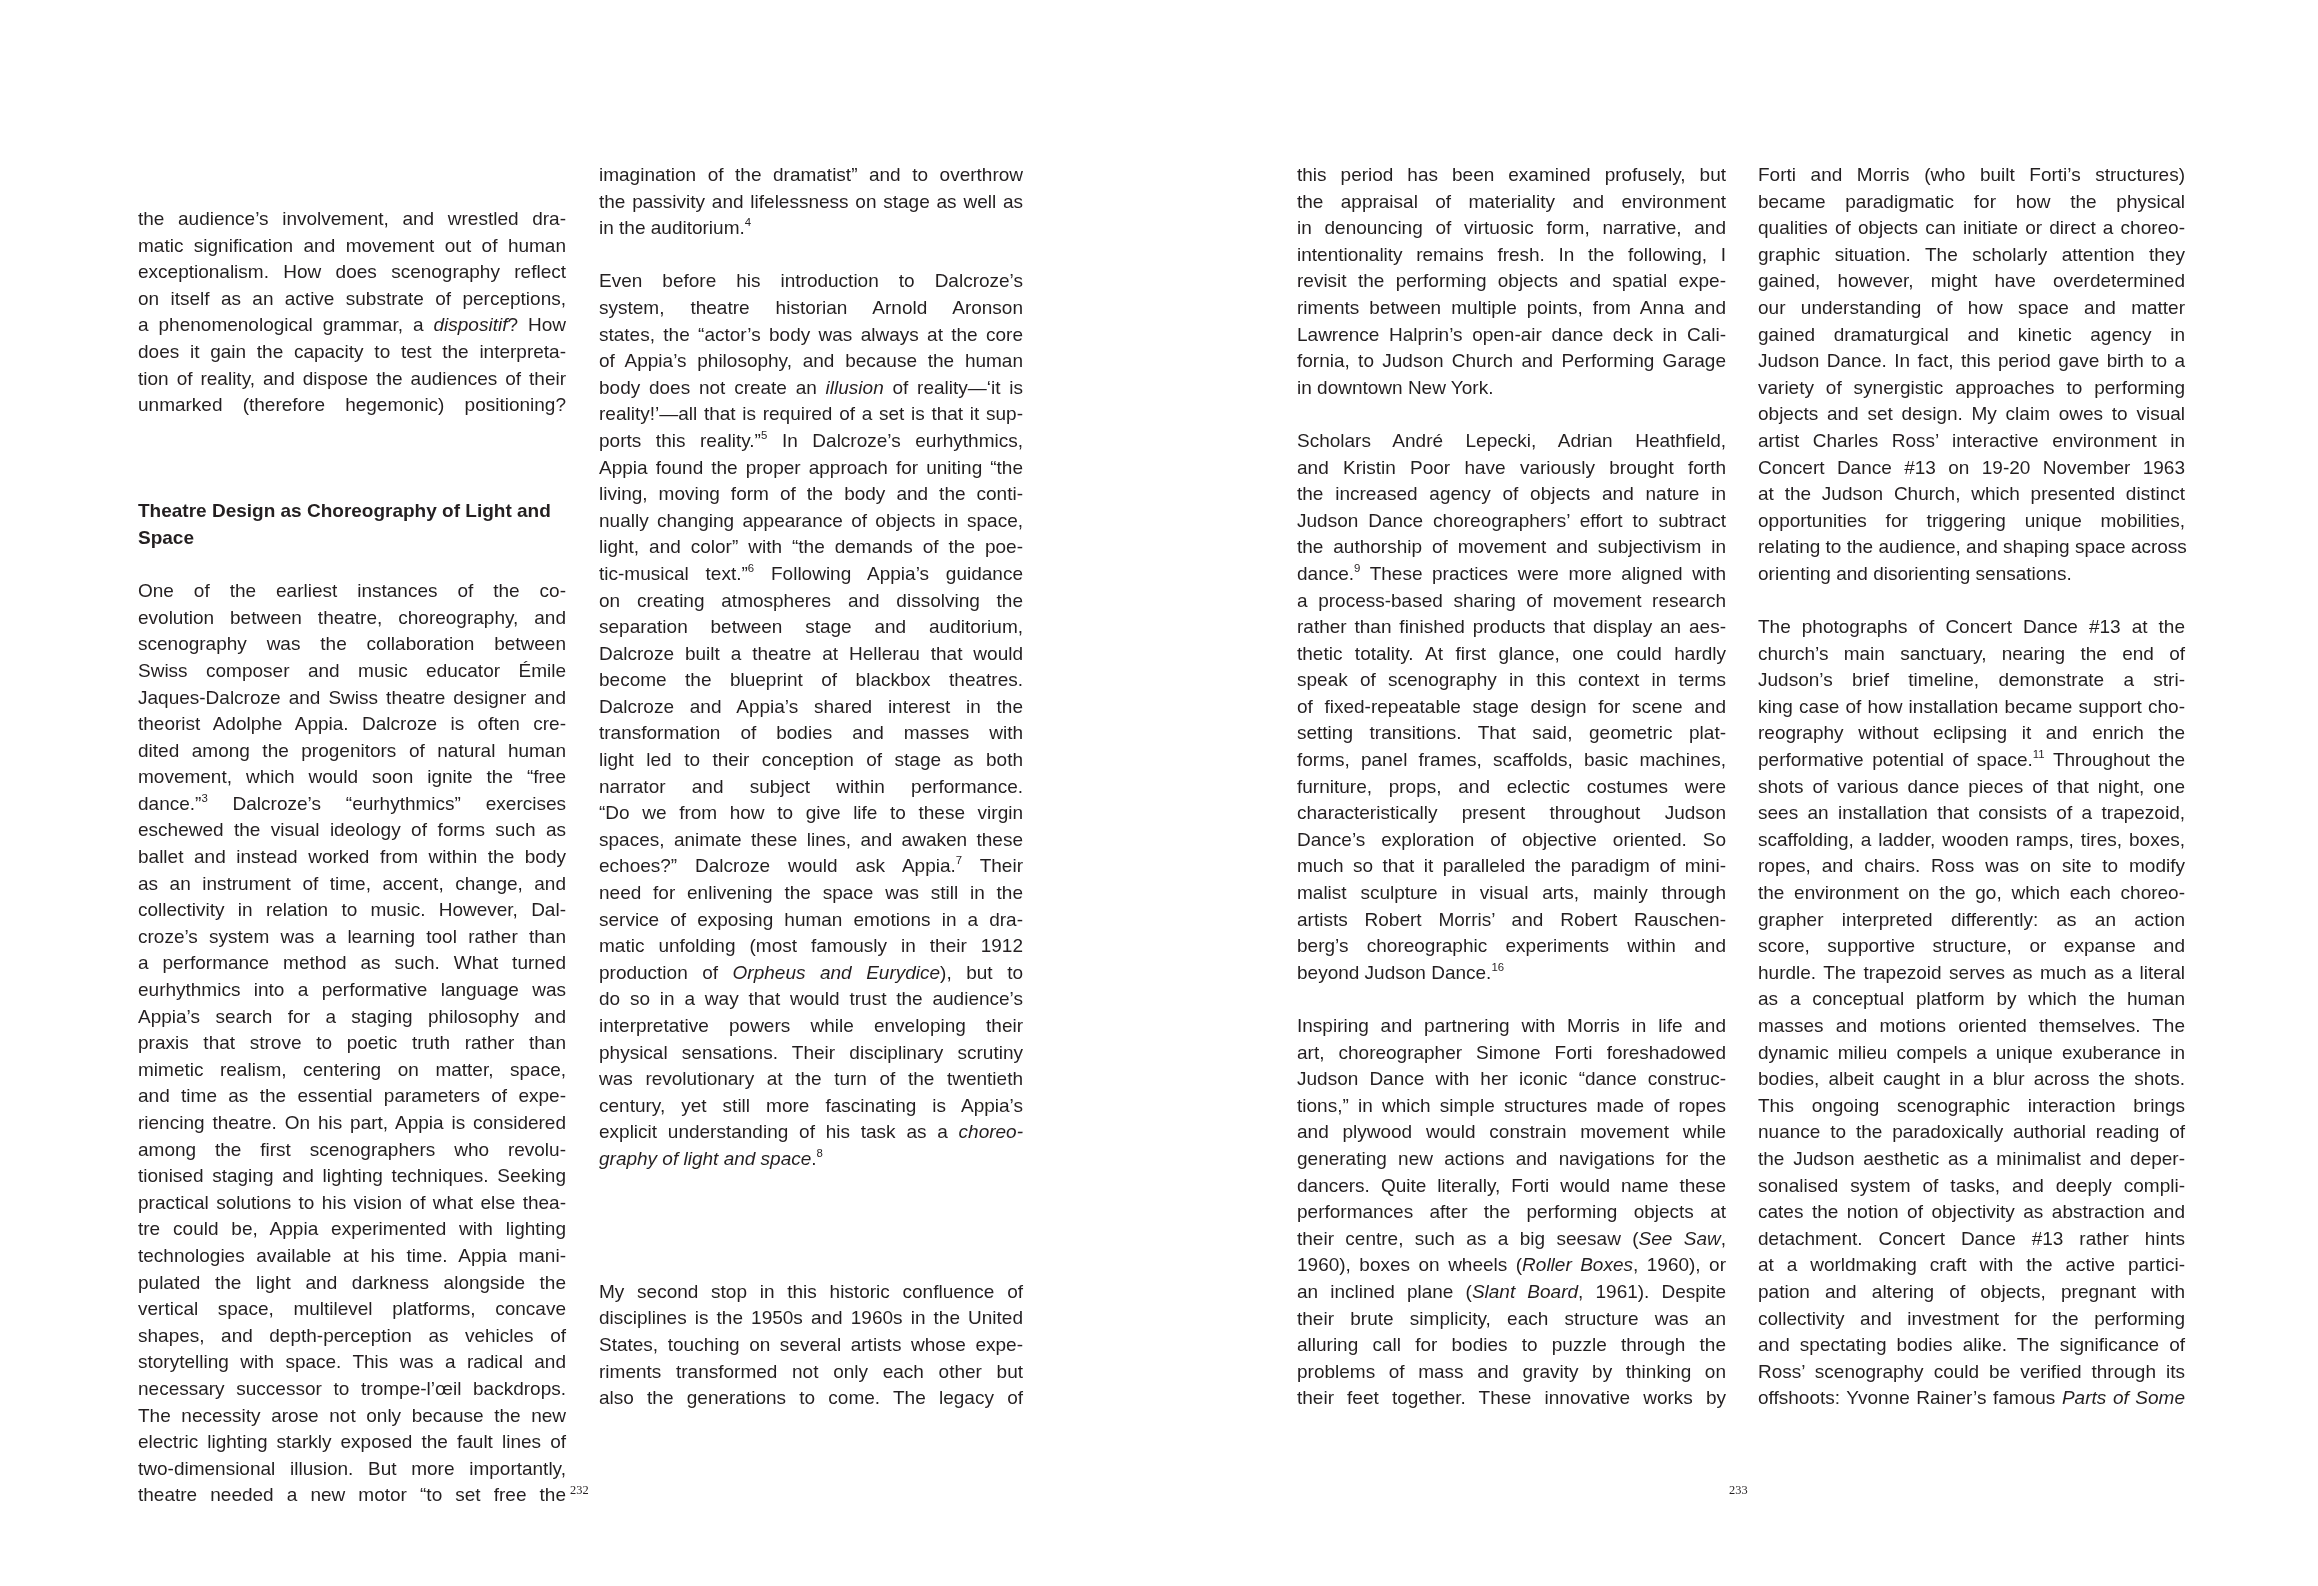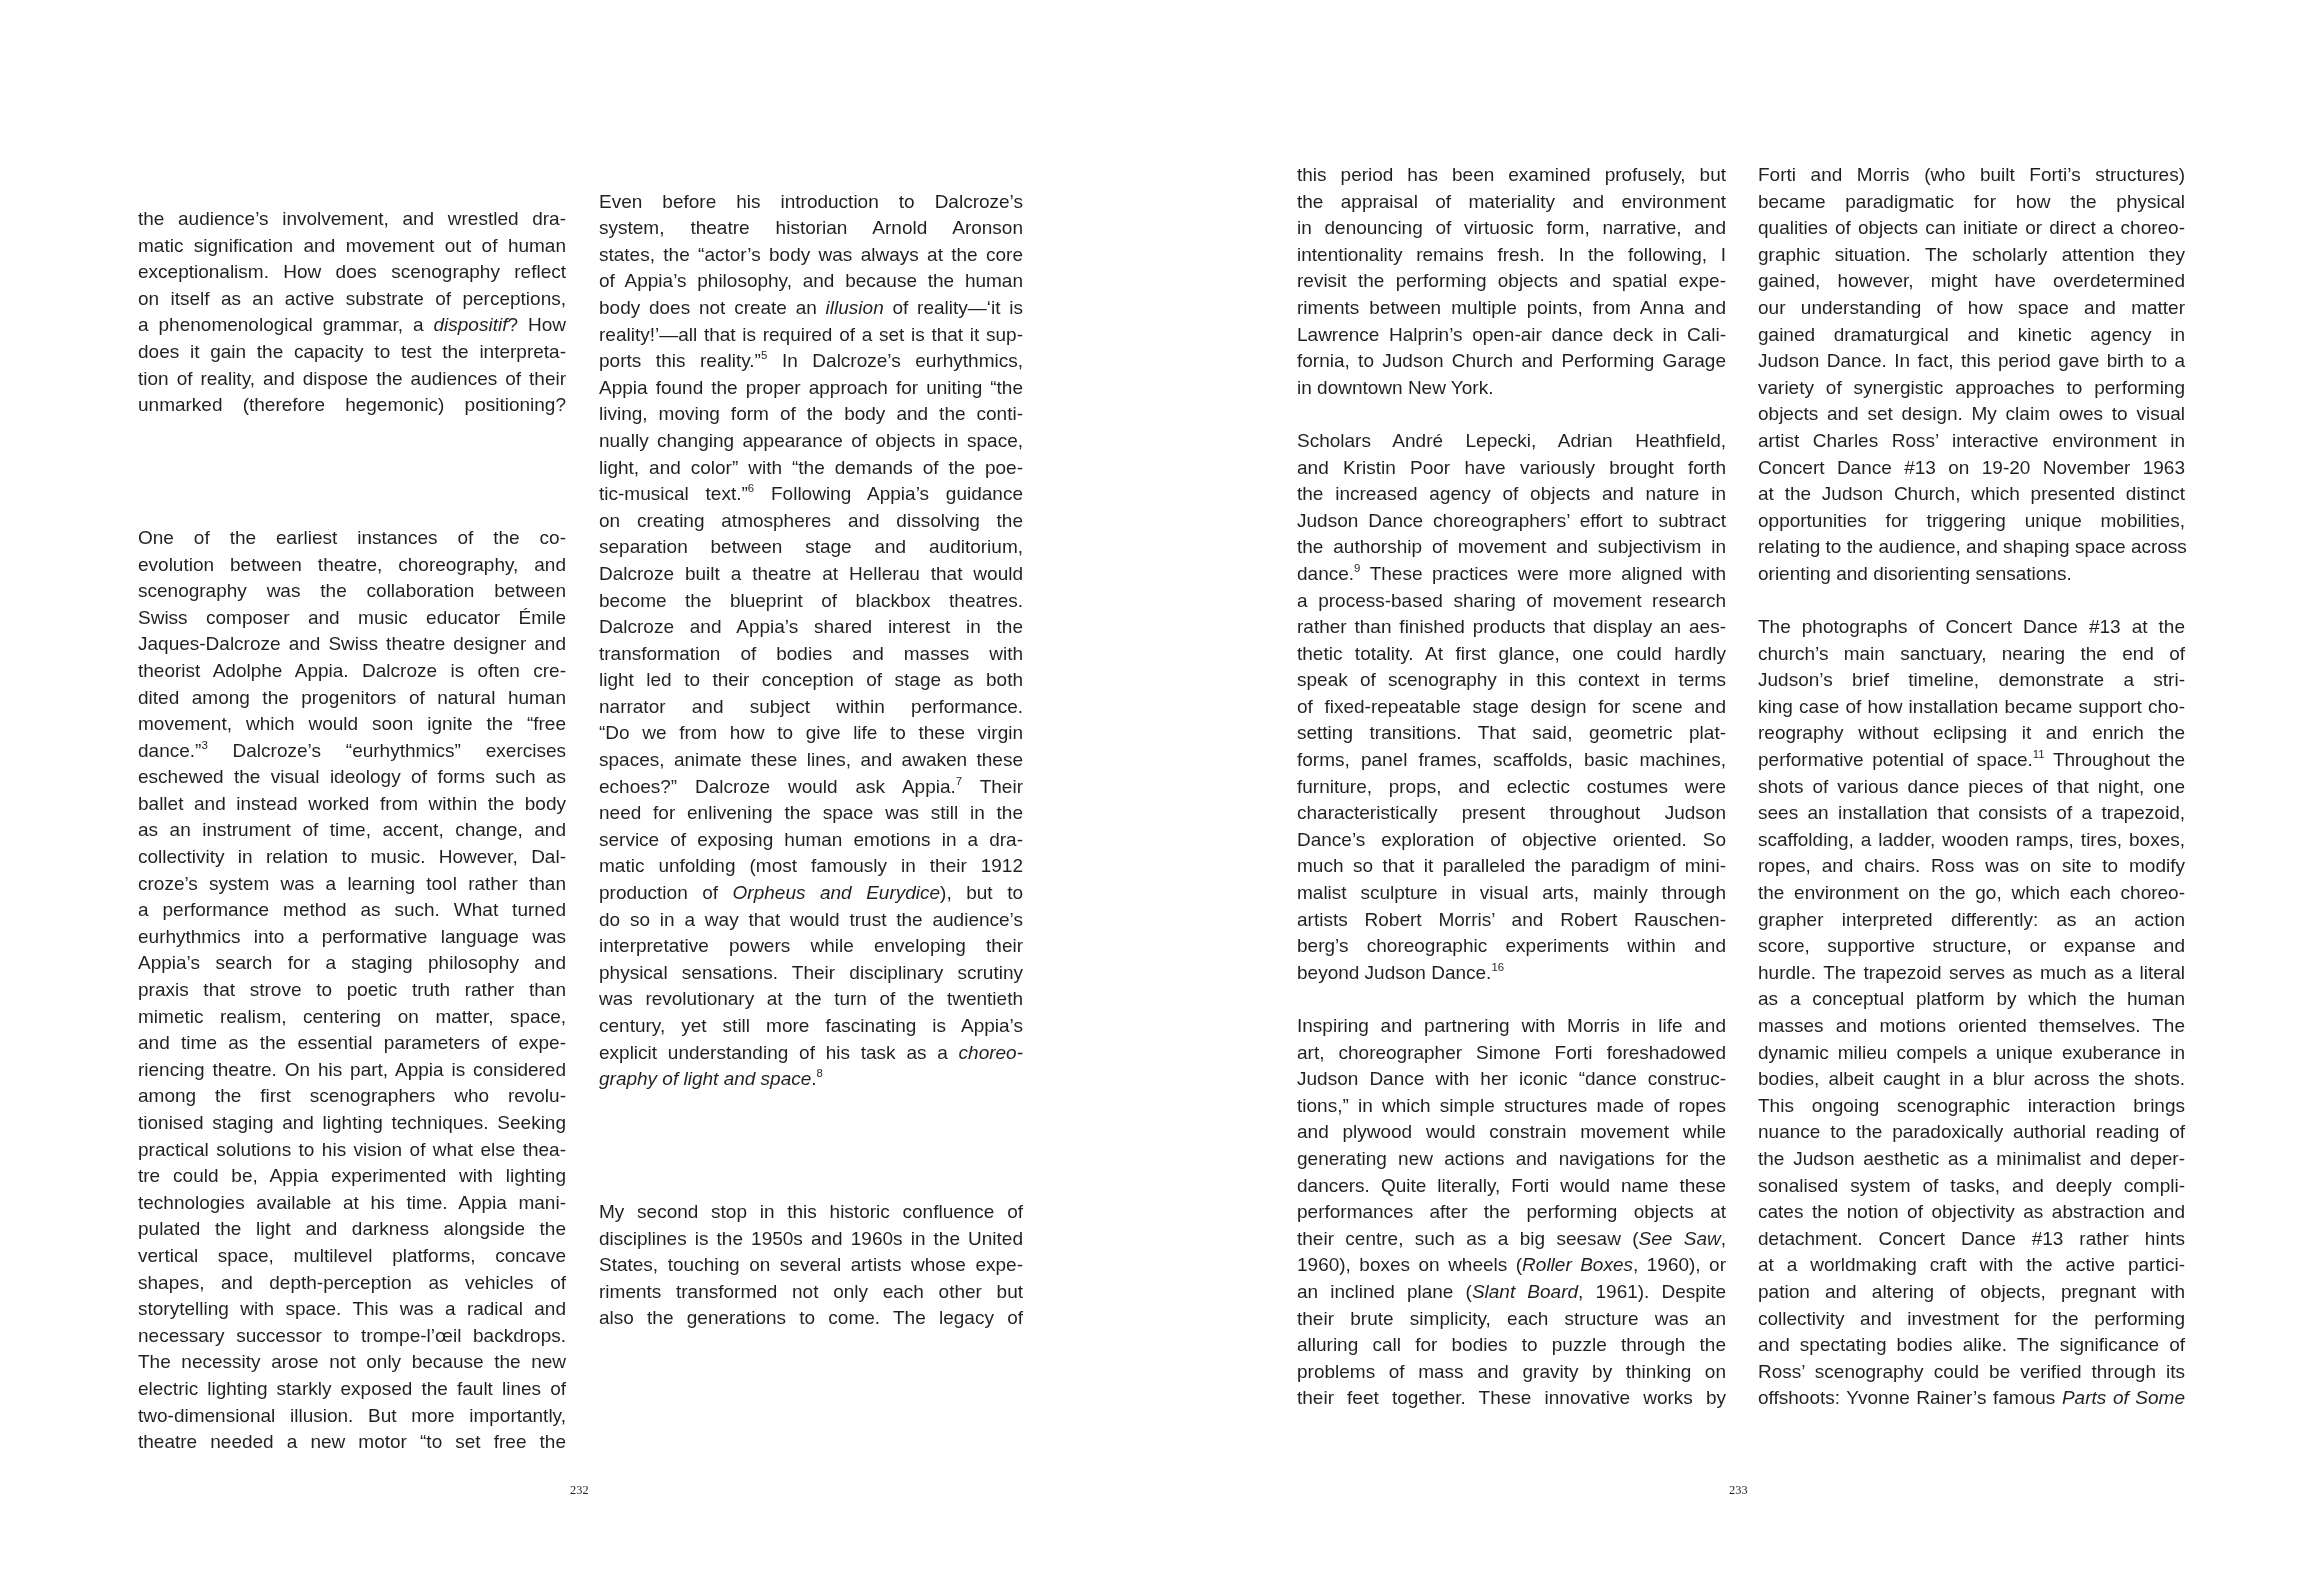--- a/index.html
+++ b/index.html
@@ -40,20 +40,24 @@
         <span class="line">matic signification and movement out of human</span>
         <span class="line">exceptionalism. How does scenography reflect</span>
         <span class="line">on itself as an active substrate of perceptions,</span>
         <span class="line">a phenomenological grammar, a <i>dispositif</i>? How</span>
         <span class="line">does it gain the capacity to test the interpreta-</span>
         <span class="line">tion of reality, and dispose the audiences of their</span>
         <span class="line">unmarked (therefore hegemonic) positioning?</span>
       </div>
     <span class="gap2"></span>
       <span class="gap"></span>
+    <div class="para heading">
+        <span class="line">Theatre Design as Choreography of Light and</span>
+        <span class="line last">Space</span>
+      </div>
     <span class="gap"></span>
     <div class="para">
         <span class="line">One of the earliest instances of the co-</span>
         <span class="line">evolution between theatre, choreography, and</span>
         <span class="line">scenography was the collaboration between</span>
         <span class="line">Swiss composer and music educator Émile</span>
         <span class="line">Jaques-Dalcroze and Swiss theatre designer and</span>
         <span class="line">theorist Adolphe Appia. Dalcroze is often cre-</span>
         <span class="line">dited among the progenitors of natural human</span>
         <span class="line">movement, which would soon ignite the “free</span>
@@ -81,20 +85,25 @@
         <span class="line">storytelling with space. This was a radical and</span>
         <span class="line">necessary successor to trompe-l’œil backdrops.</span>
         <span class="line">The necessity arose not only because the new</span>
         <span class="line">electric lighting starkly exposed the fault lines of</span>
         <span class="line">two-dimensional illusion. But more importantly,</span>
         <span class="line">theatre needed a new motor “to set free the</span>
       </div>
   </div>
 
   <div class="col col2">
+    <div class="para">
+        <span class="line">imagination of the dramatist” and to overthrow</span>
+        <span class="line">the passivity and lifelessness on stage as well as</span>
+        <span class="line last">in the auditorium.<sup>4</sup></span>
+      </div>
     <span class="gap"></span>
     <div class="para">
         <span class="line">Even before his introduction to Dalcroze’s</span>
         <span class="line">system, theatre historian Arnold Aronson</span>
         <span class="line">states, the “actor’s body was always at the core</span>
         <span class="line">of Appia’s philosophy, and because the human</span>
         <span class="line">body does not create an <i>illusion</i> of reality—‘it is</span>
         <span class="line">reality!’—all that is required of a set is that it sup-</span>
         <span class="line">ports this reality.”<sup>5</sup> In Dalcroze’s eurhythmics,</span>
         <span class="line">Appia found the proper approach for uniting “the</span>

